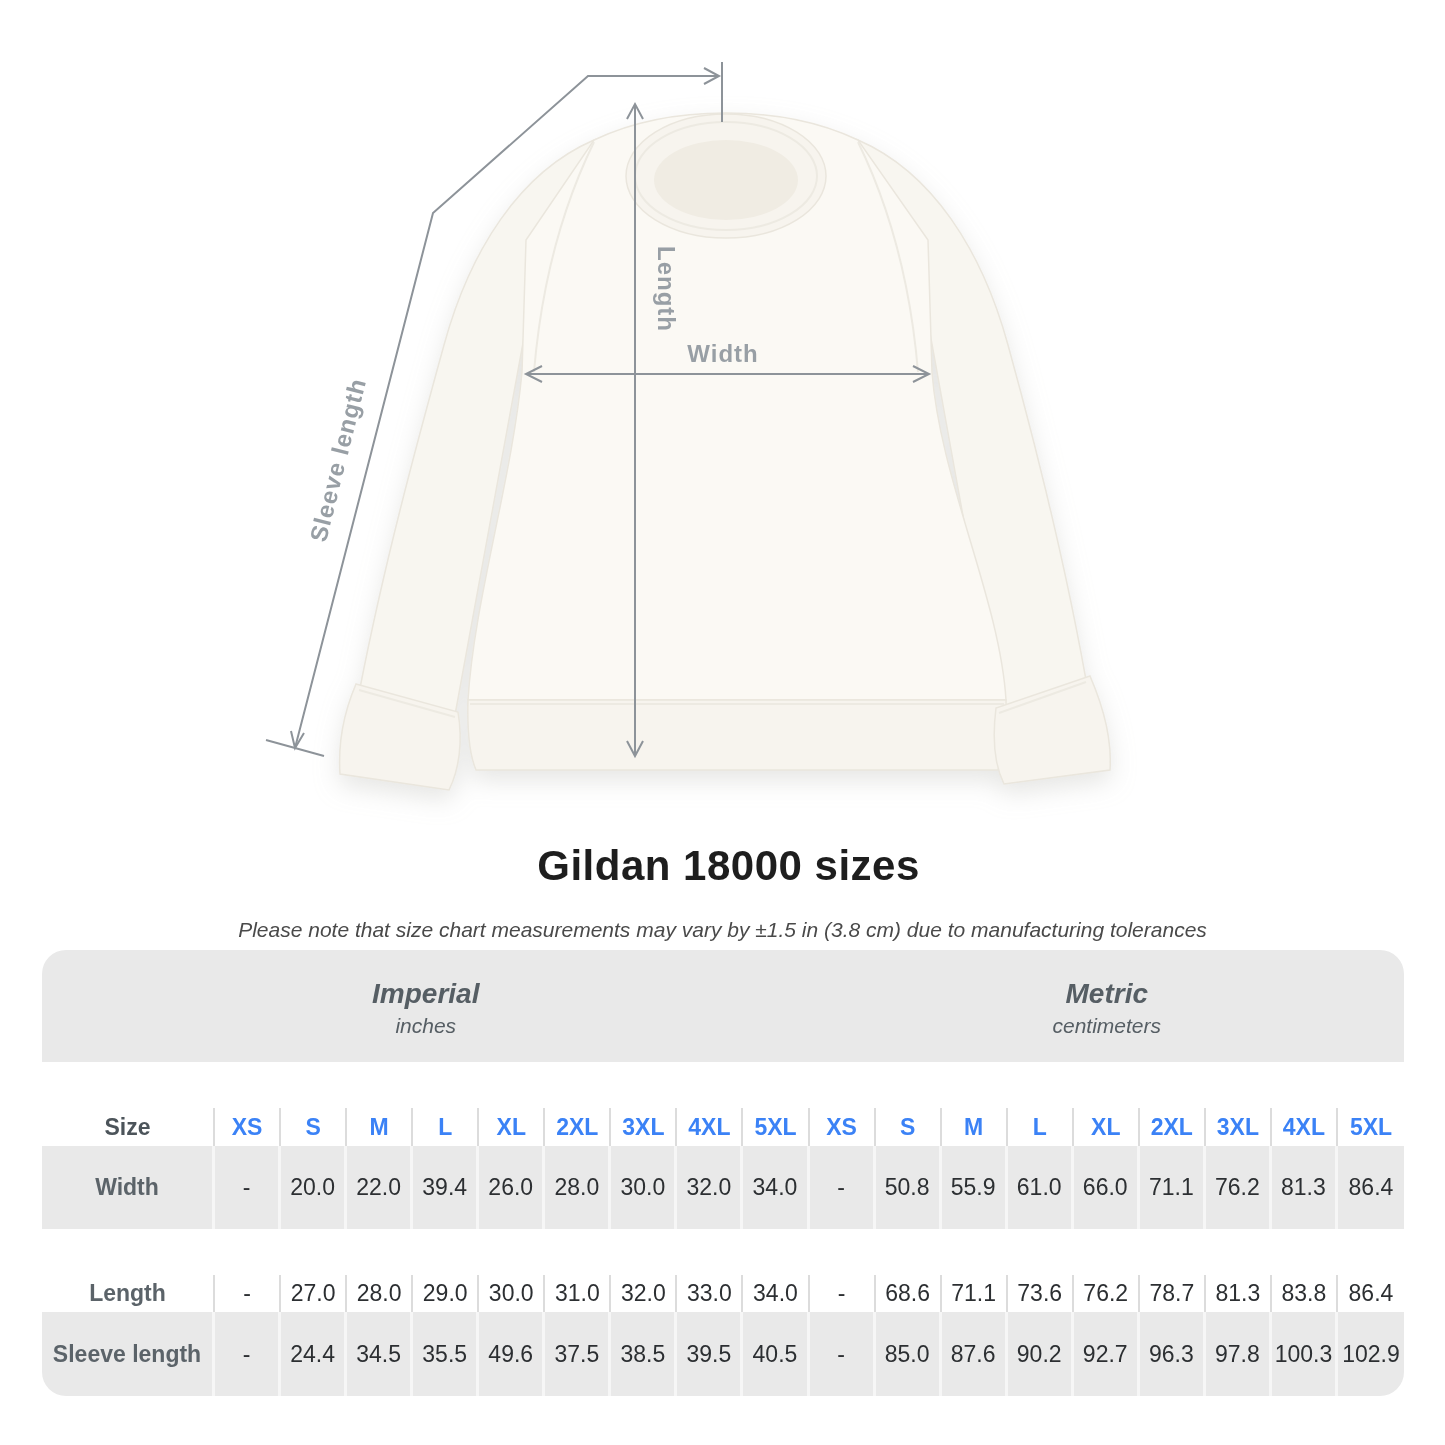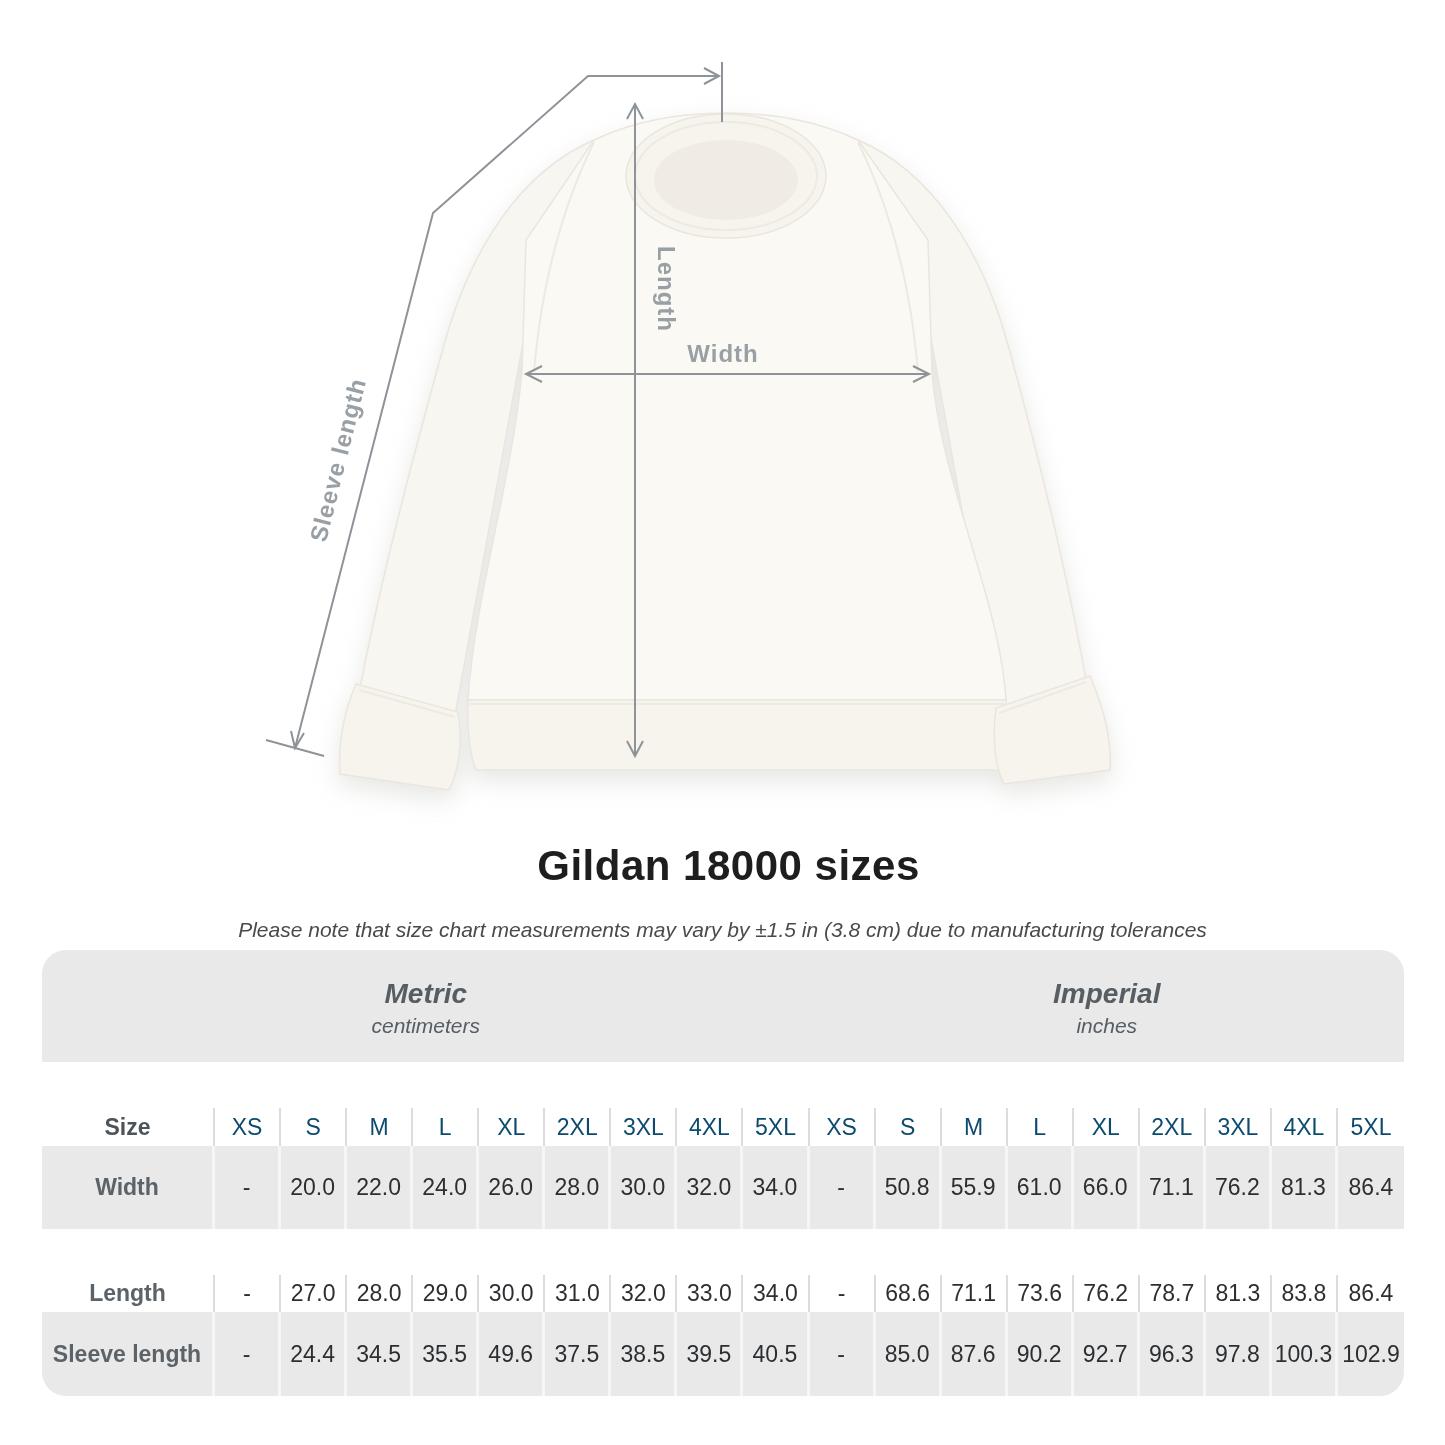--- a/index.html
+++ b/index.html
@@ -28,21 +28,21 @@
     position:absolute;left:42px;top:950px;width:1362px;height:446px;
     border-radius:24px;overflow:hidden;background:#ffffff;
   }
   .band{display:grid;grid-template-columns:calc(173px + (100% - 173px)/2) 1fr;height:112px;background:#e9e9e9;}
   .band-half{display:flex;flex-direction:column;align-items:center;justify-content:center;gap:4px;padding-top:4px;}
   .band-title{font-size:28px;font-weight:bold;font-style:italic;color:#565e64;}
   .band-sub{font-size:21px;font-style:italic;color:#565e64;}
   .row{display:grid;grid-template-columns:173px repeat(18,1fr);}
   .row .cell{display:flex;align-items:center;justify-content:center;font-size:23px;color:#2c2f32;}
   .row.header{height:84px;background:#ffffff;}
-  .row.header .cell{font-weight:normal;color:#0c4a6e;}
+  .row.header .cell{font-weight:bold;color:#3b82f6;}
   .row.header .cell.rowlabel{color:#4c545a;}
   .row.r-width{height:83px;background:#e9e9e9;}
   .row.r-length{height:83px;background:#ffffff;}
   .row.r-sleeve{height:84px;background:#e9e9e9;}
   .row .cell.rowlabel{font-weight:bold;color:#5b6369;}
   .row.white-sep .cell{border-right:2px solid #dcdcdc;margin-top:46px;}
   .row.gray-sep .cell{border-right:3px solid #f6f6f6;}
   .row .cell:last-child{border-right:none !important;}
 </style>
 </head>
@@ -107,26 +107,26 @@
   </svg>
 </div>
 
 <div class="page-title">Gildan 18000 sizes</div>
 <div class="page-note">Please note that size chart measurements may vary by ±1.5 in (3.8 cm) due to manufacturing tolerances</div>
 
 <div class="size-table">
 
   <div class="band">
     <div class="band-half">
+      <div class="band-title">Imperial</div>
+      <div class="band-sub">inches</div>
+    </div>
+    <div class="band-half">
       <div class="band-title">Metric</div>
       <div class="band-sub">centimeters</div>
-    </div>
-    <div class="band-half">
-      <div class="band-title">Imperial</div>
-      <div class="band-sub">inches</div>
     </div>
   </div>
 
   <div class="row header white-sep">
     <div class="cell rowlabel">Size</div>
     <div class="cell">XS</div>
     <div class="cell">S</div>
     <div class="cell">M</div>
     <div class="cell">L</div>
     <div class="cell">XL</div>
@@ -143,21 +143,21 @@
     <div class="cell">3XL</div>
     <div class="cell">4XL</div>
     <div class="cell">5XL</div>
   </div>
 
   <div class="row r-width gray-sep">
     <div class="cell rowlabel">Width</div>
     <div class="cell">-</div>
     <div class="cell">20.0</div>
     <div class="cell">22.0</div>
-    <div class="cell">24.0</div>
+    <div class="cell">39.4</div>
     <div class="cell">26.0</div>
     <div class="cell">28.0</div>
     <div class="cell">30.0</div>
     <div class="cell">32.0</div>
     <div class="cell">34.0</div>
     <div class="cell">-</div>
     <div class="cell">50.8</div>
     <div class="cell">55.9</div>
     <div class="cell">61.0</div>
     <div class="cell">66.0</div>

